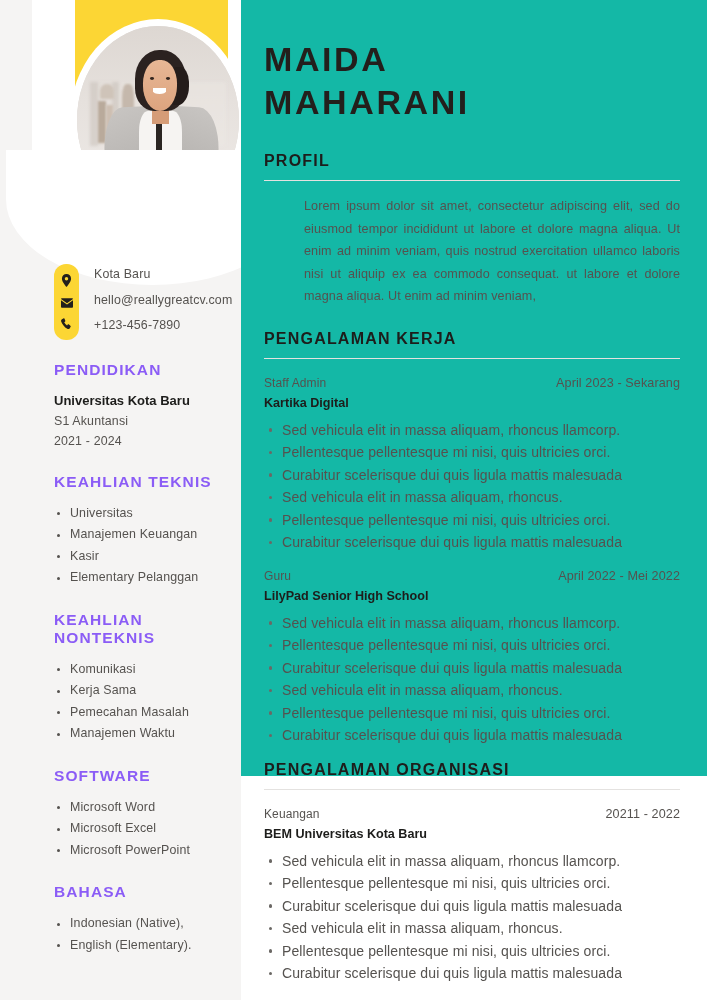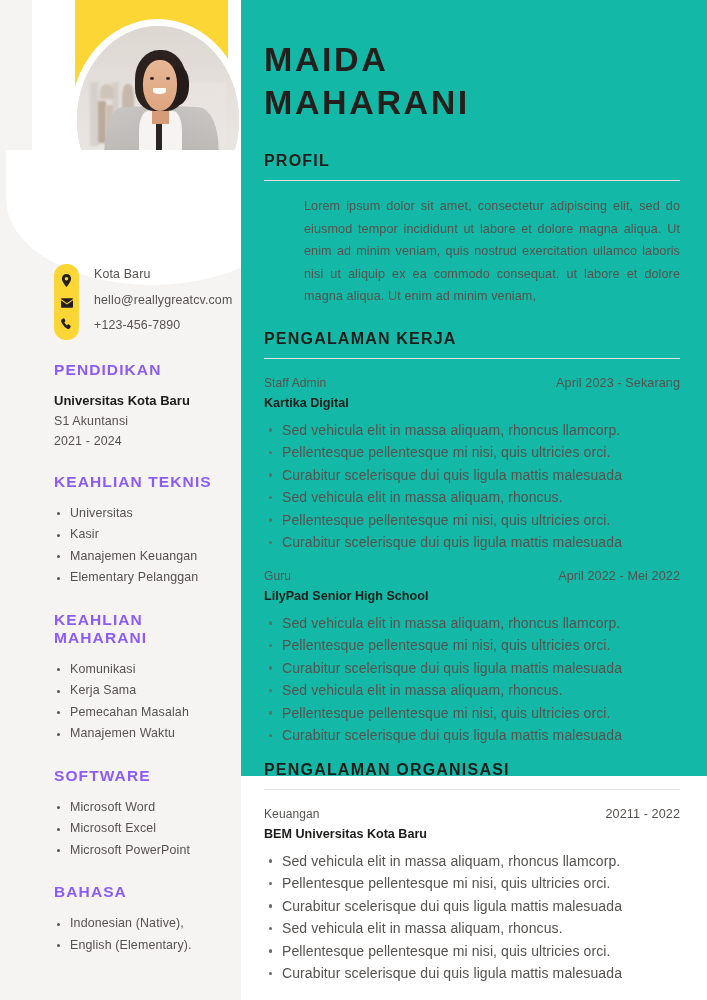--- a/index.html
+++ b/index.html
@@ -358,28 +358,28 @@
         <h2 class="side-h">PENDIDIKAN</h2>
         <div class="edu-org">Universitas Kota Baru</div>
         <div class="edu-deg">S1 Akuntansi</div>
         <div class="edu-yr">2021 - 2024</div>
       </section>
 
       <section class="side-section">
         <h2 class="side-h">KEAHLIAN TEKNIS</h2>
         <ul class="side-list">
           <li>Universitas</li>
+          <li>Manajemen Keuangan</li>
           <li>Kasir</li>
-          <li>Manajemen Keuangan</li>
           <li>Elementary Pelanggan</li>
         </ul>
       </section>
 
       <section class="side-section">
-        <h2 class="side-h">KEAHLIAN MAHARANI</h2>
+        <h2 class="side-h">KEAHLIAN NONTEKNIS</h2>
         <ul class="side-list">
           <li>Komunikasi</li>
           <li>Kerja Sama</li>
           <li>Pemecahan Masalah</li>
           <li>Manajemen Waktu</li>
         </ul>
       </section>
 
       <section class="side-section">
         <h2 class="side-h">SOFTWARE</h2>

